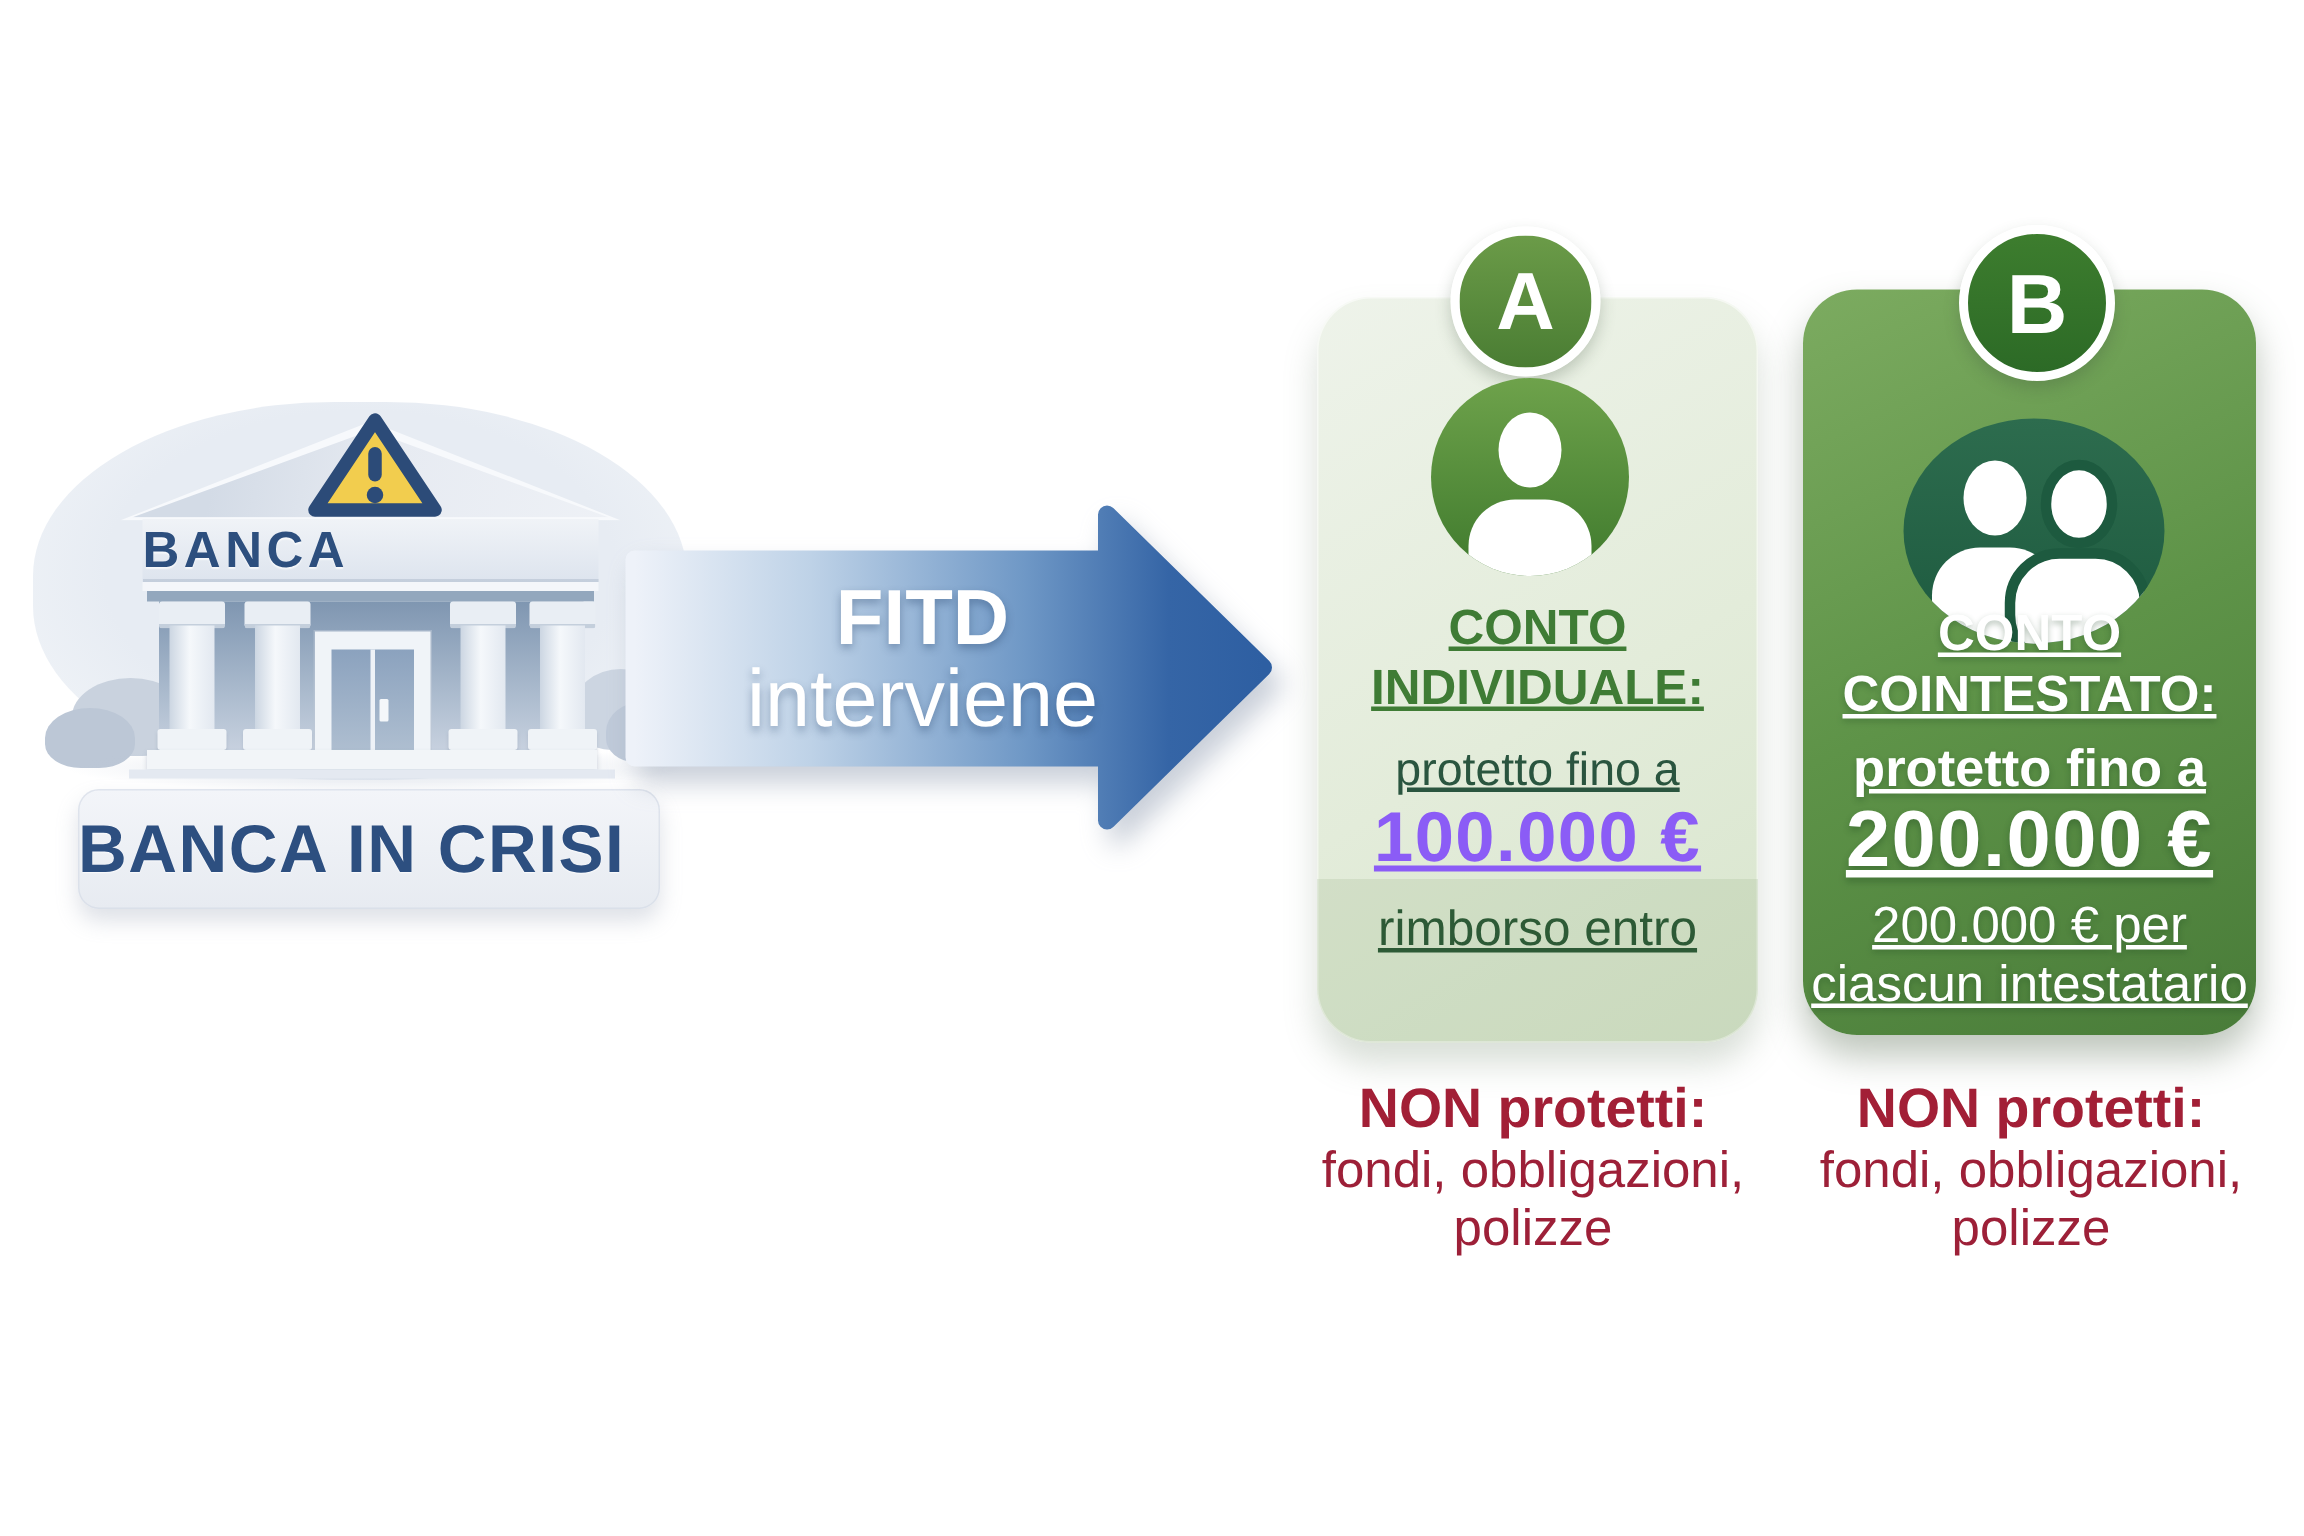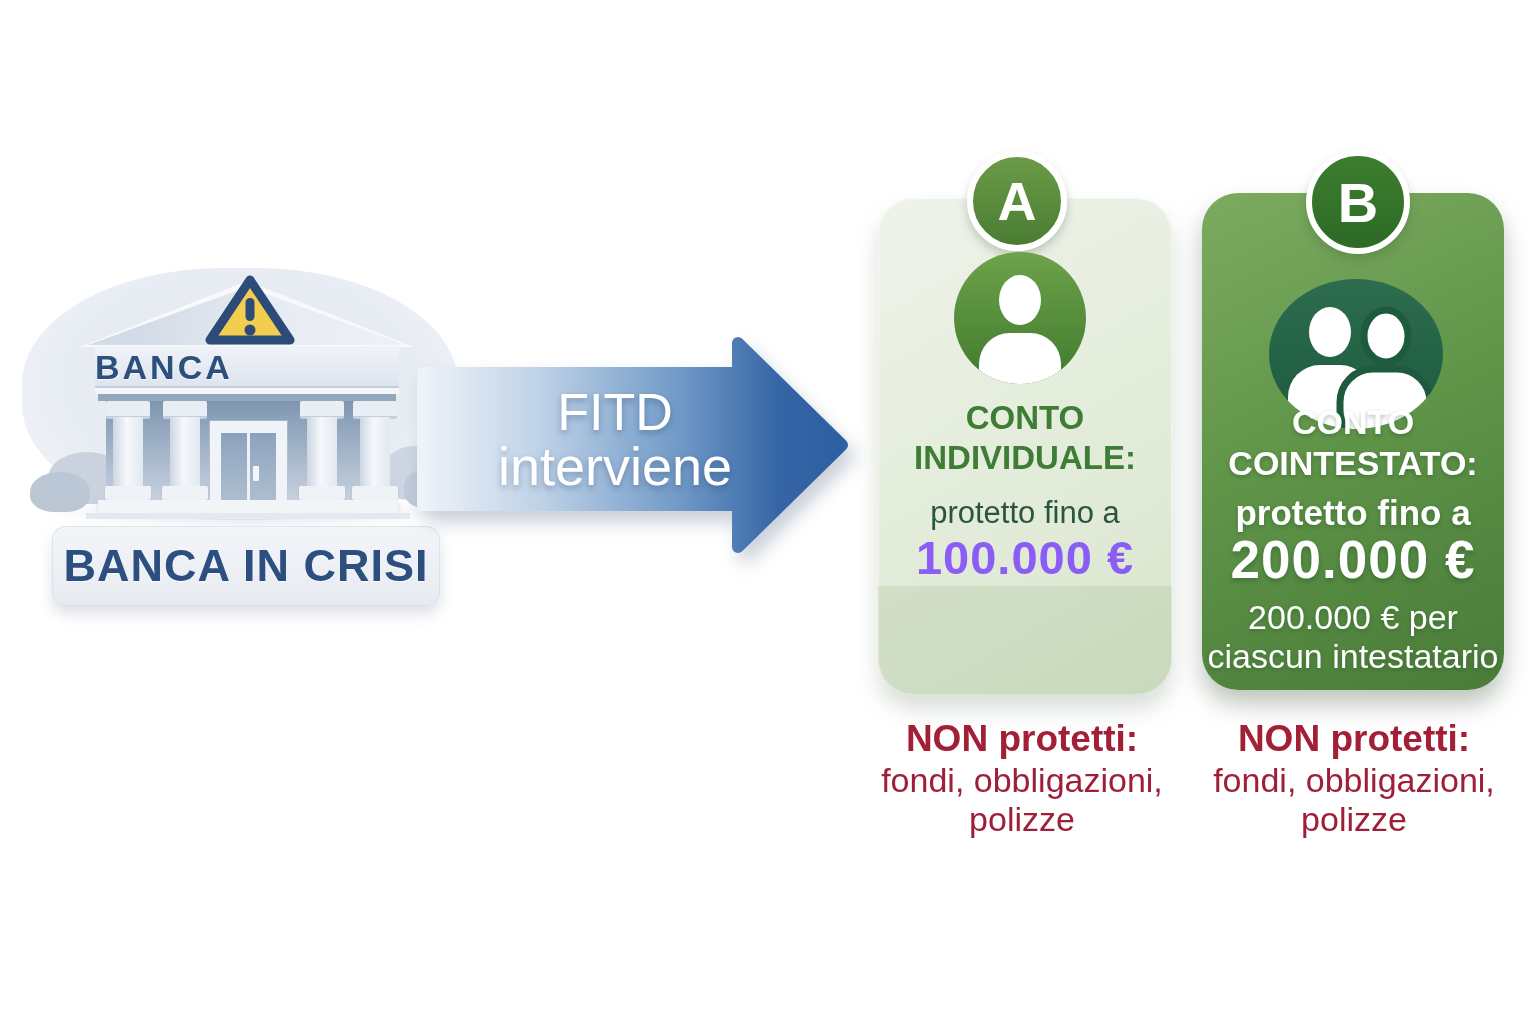--- a/index.html
+++ b/index.html
@@ -63,34 +63,34 @@
     background:linear-gradient(#8ba2be,#aebed0);
   }
   .door-gap{position:absolute;left:26px;top:0;width:3px;height:67px;background:#eef2f7;}
   .door-handle{position:absolute;left:32px;top:33px;width:6px;height:15px;background:#f4f7fa;border-radius:1px;}
   .base1{left:98px;top:500px;width:300px;height:13px;background:#f2f5f8;box-shadow:0 2px 3px rgba(150,162,182,.45);}
   .base2{left:86px;top:513px;width:324px;height:6px;background:#e4e9f1;}
   .crisis-label{
     left:52px;top:526px;width:388px;height:80px;border-radius:14px;
     background:linear-gradient(#f3f5f9,#e7ebf1);
     box-shadow:0 8px 14px rgba(145,155,175,.30), 0 0 0 1px rgba(210,216,228,.6) inset;
-    display:flex;align-items:center;justify-content:center;
+    display:flex;align-items:center;
   }
   .crisis-label span{
     color:#2d4f80;font-weight:bold;font-size:45px;letter-spacing:1px;
     text-shadow:0 1px 1px rgba(255,255,255,.8);
   }
 
   
   .arrow-svg{left:415px;top:333px;width:440px;height:226px;filter:drop-shadow(7px 11px 9px rgba(120,135,160,.40));}
   .arrow-text{
     left:455px;top:386px;width:320px;text-align:center;color:#ffffff;
     text-shadow:0 3px 6px rgba(25,55,95,.35);
   }
-  .arrow-text .l1{font-size:52px;font-weight:normal;line-height:1.0;}
+  .arrow-text .l1{font-size:52px;font-weight:bold;line-height:1.0;}
   .arrow-text .l2{font-size:54px;font-weight:normal;line-height:1.04;}
 
   
   .card{border-radius:36px;}
   .card-a{
     left:878px;top:198px;width:294px;height:497px;
     background:linear-gradient(150deg,#eef3ea 0%,#e3ecda 55%,#d8e5cd 100%);
     box-shadow:0 14px 22px rgba(130,150,125,.30), 0 0 0 1px rgba(255,255,255,.55) inset;
   }
   .card-b{
@@ -103,21 +103,21 @@
     display:flex;align-items:center;justify-content:center;
     box-shadow:0 5px 10px rgba(60,80,60,.25);
   }
   .badge-a{left:967px;top:151px;width:88px;height:88px;font-size:54px;
     background:linear-gradient(#6b9b48,#4a7d33);}
   .badge-b{left:1306px;top:150px;width:92px;height:92px;font-size:56px;
     background:linear-gradient(#3d7d2e,#2c6a26);}
   .icon-a-svg{left:952px;top:250px;width:136px;height:136px;}
   .icon-b-svg{left:1266px;top:276px;width:180px;height:156px;}
 
-  .ct{text-align:center;line-height:1.2;}
+  .ct{text-align:center;line-height:1.2;text-decoration:underline;}
   .card-a-title{left:878px;top:398px;width:294px;font-size:33px;font-weight:bold;color:#3f7c35;}
   .card-a-intro{left:878px;top:494px;width:294px;font-size:31px;color:#2a553f;}
   .card-a-amount{left:878px;top:530px;width:294px;font-size:47px;font-weight:bold;color:#8b5cf6;letter-spacing:1px;}
   .card-a-band{
     left:878px;top:586px;width:294px;height:109px;
     background:rgba(110,150,90,.14);border-radius:0 0 36px 36px;
   }
   .card-a-detail{left:878px;top:601px;width:294px;font-size:33px;color:#2d5a36;line-height:1.08;}
 
   .card-b-title{left:1202px;top:402px;width:302px;font-size:34px;font-weight:bold;color:#ffffff;
@@ -241,20 +241,21 @@
     </g>
   </svg>
 
   <div class="abs ct card-a-title">
     <div>CONTO</div>
     <div>INDIVIDUALE:</div>
   </div>
   <div class="abs ct card-a-intro">protetto fino a</div>
   <div class="abs ct card-a-amount">100.000 €</div>
   <div class="abs ct card-a-detail">
+    <div>rimborso entro</div>
   </div>
 
   <section class="abs card card-b"></section>
   <div class="abs badge badge-b">B</div>
 
   <svg class="abs icon-b-svg" viewBox="0 0 180 156">
     <defs>
       <linearGradient id="pb" x1="0" y1="0" x2="0" y2="1">
         <stop offset="0" stop-color="#2d6c4e"></stop>
           <stop offset="1" stop-color="#1d5a3f"></stop>

